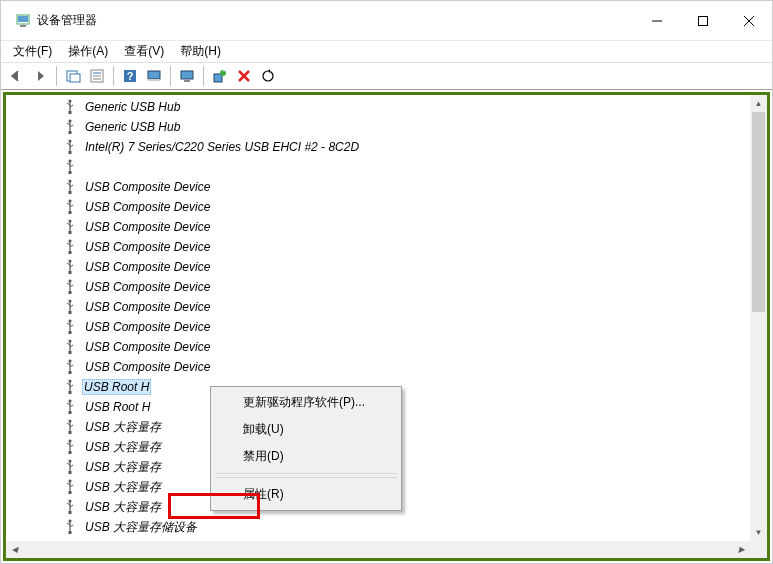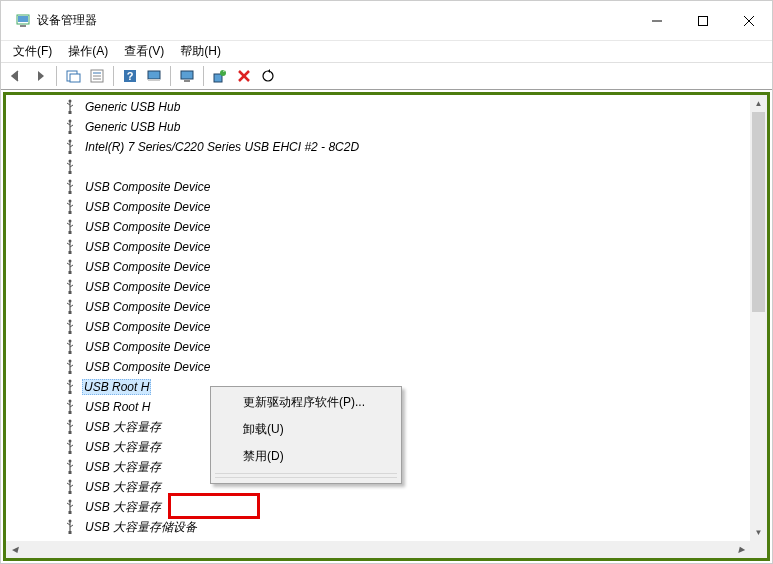--- a/index.html
+++ b/index.html
@@ -571,15 +571,16 @@
   </div>
 
 </div>
 
 <div class="context-menu">
   <div class="cm-item">更新驱动程序软件(P)...</div>
   <div class="cm-item">卸载(U)</div>
   <div class="cm-item">禁用(D)</div>
   <div class="cm-sep"></div>
   <div class="cm-sep"></div>
+  <div class="cm-item">属性(R)</div>
 </div>
 
 <div class="cm-highlight" style="left: 168px; top: 493px; width: 92px; height: 26px;"></div>
 
 </body></html>

